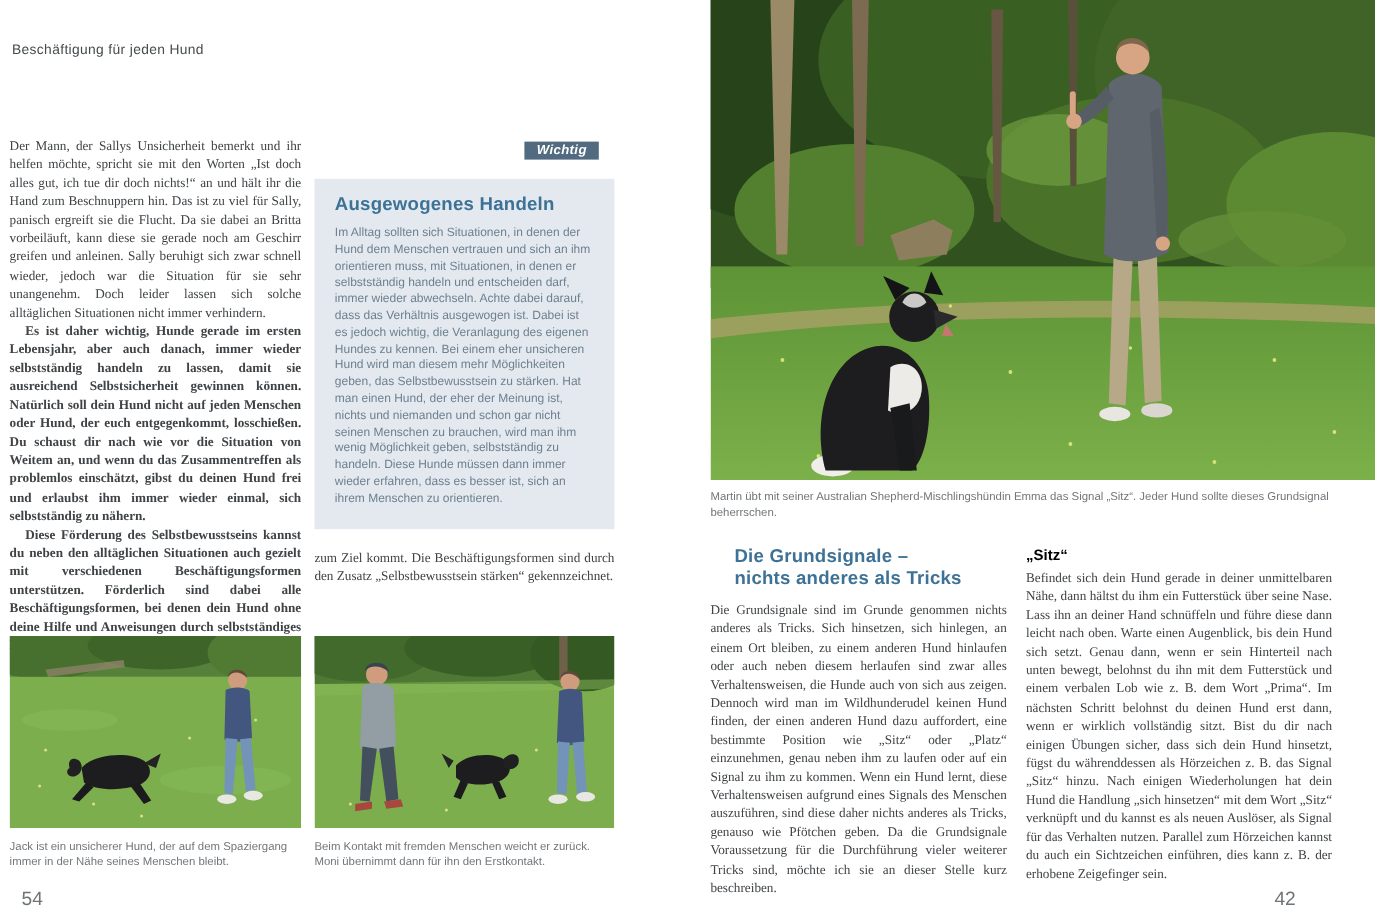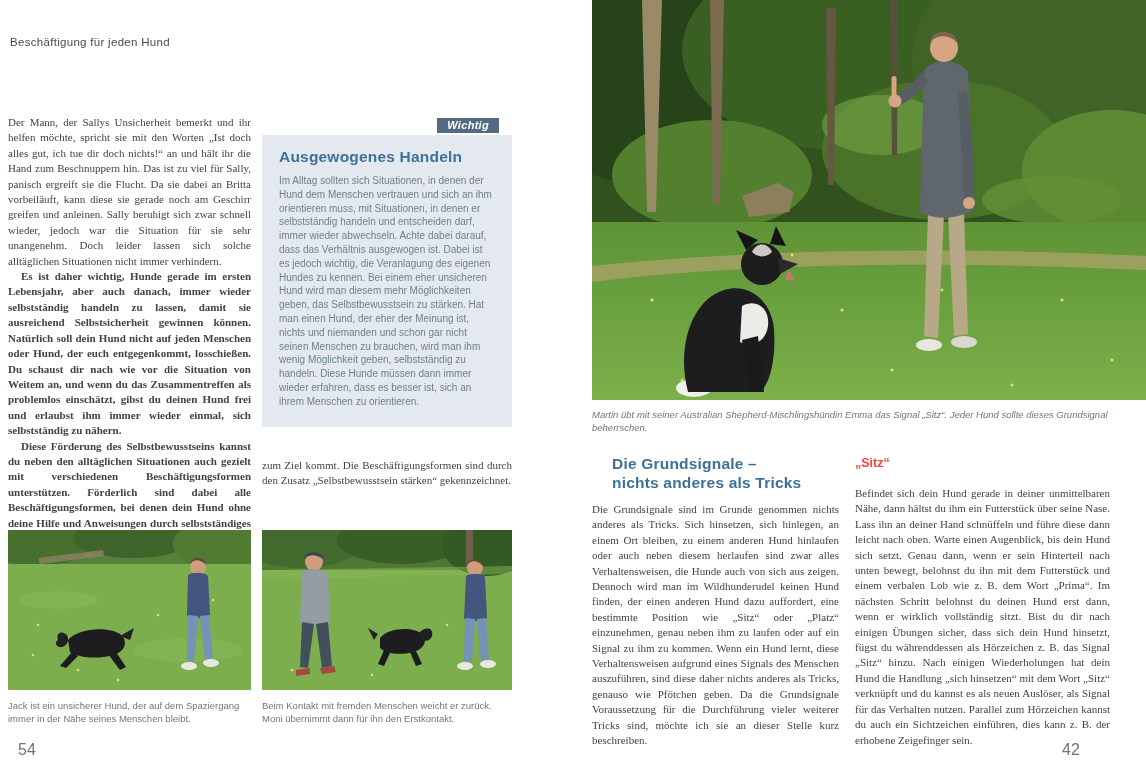--- a/index.html
+++ b/index.html
@@ -9,47 +9,47 @@
   .serif { font-family:"Liberation Serif","DejaVu Serif",serif; color:#3f4346; font-size:11px; line-height:15.4px; text-align:justify; }
   .serif p { margin:0; }
   .serif p + p { text-indent:13px;font-weight:bold; }
 
   .running-header { position:absolute; left:10px; top:36px; font-size:11.5px; color:#464b4e; letter-spacing:.3px; }
 
   .col1-left { position:absolute; left:8px; top:115px; width:243px; }
 
   .infobox-wrap { position:absolute; left:262px; top:118px; width:250px; }
   .badge { position:absolute; top:0; right:13px; background:#526b80; color:#fff; font-style:italic; font-weight:bold; font-size:11px; padding:1px 10px 2px; letter-spacing:.3px; }
-  .infobox { margin-top:17px; background:#e3e9ee; padding:13px 17px 18px 17px; min-height:276px; }
+  .infobox { margin-top:31px; background:#e3e9ee; padding:13px 17px 18px 17px; min-height:276px; }
   .infobox h2 { color:#3d7296; font-size:15.5px; font-weight:bold; letter-spacing:.2px; margin-bottom:8px; }
   .infobox .boxtext { color:#6e8090; font-size:10px; line-height:13.8px; }
 
   .col2-cont { position:absolute; left:262px; top:458px; width:250px; }
 
   .photo { position:absolute; overflow:hidden; }
   .photo svg { display:block; width:100%; height:100%; }
   #photo1 { left:8px;  top:530px; width:243px; height:160px; }
   #photo2 { left:262px; top:530px; width:250px; height:160px; }
   #photo-main { left:592px; top:0; width:554px; height:400px; }
 
   .caption { position:absolute; font-size:9.5px; line-height:13px; color:#71767a; }
   #caption1 { left:8px;  top:699px; width:238px; }
   #caption2 { left:262px; top:699px; width:250px; }
-  #caption-main { left:592px; top:408px; width:554px;font-style:italic; }
+  #caption-main { left:592px; top:408px; width:554px; }
 
   .pagenum { position:absolute; bottom:9px; font-size:16px; color:#6f7477; }
   #pn-left  { left:18px; }
   #pn-right { left:1062px; }
 
   .section-heading { position:absolute; left:592px; top:455px; color:#3d7296; font-size:15.5px; font-weight:bold; line-height:18.5px; letter-spacing:.2px;margin-left:20px; }
 
   .col1-right { position:absolute; left:592px; top:502px; width:247px; }
 
   .col2-right { position:absolute; left:855px; top:456px; width:255px; }
-  .col2-right .subhead { color:#ef4444; font-size:12.5px; font-weight:bold; margin-bottom:16px; font-family:"Liberation Sans","DejaVu Sans",sans-serif; }
+  .col2-right .subhead { color:#000000; font-size:12.5px; font-weight:bold; margin-bottom:5px; font-family:"Liberation Sans","DejaVu Sans",sans-serif; }
 </style>
 </head>
 <body>
 
 <div id="spread">
 
   <div class="running-header">Beschäftigung für jeden Hund</div>
 
   <div class="col1-left serif">
     <p>Der Mann, der Sallys Unsicherheit bemerkt und ihr helfen möchte, spricht sie mit den Worten „Ist doch alles gut, ich tue dir doch nichts!“ an und hält ihr die Hand zum Beschnuppern hin. Das ist zu viel für Sally, panisch ergreift sie die Flucht. Da sie dabei an Britta vorbeiläuft, kann diese sie gerade noch am Geschirr greifen und anleinen. Sally beruhigt sich zwar schnell wieder, jedoch war die Situation für sie sehr unangenehm. Doch leider lassen sich solche alltäglichen Situationen nicht immer verhindern.</p>

